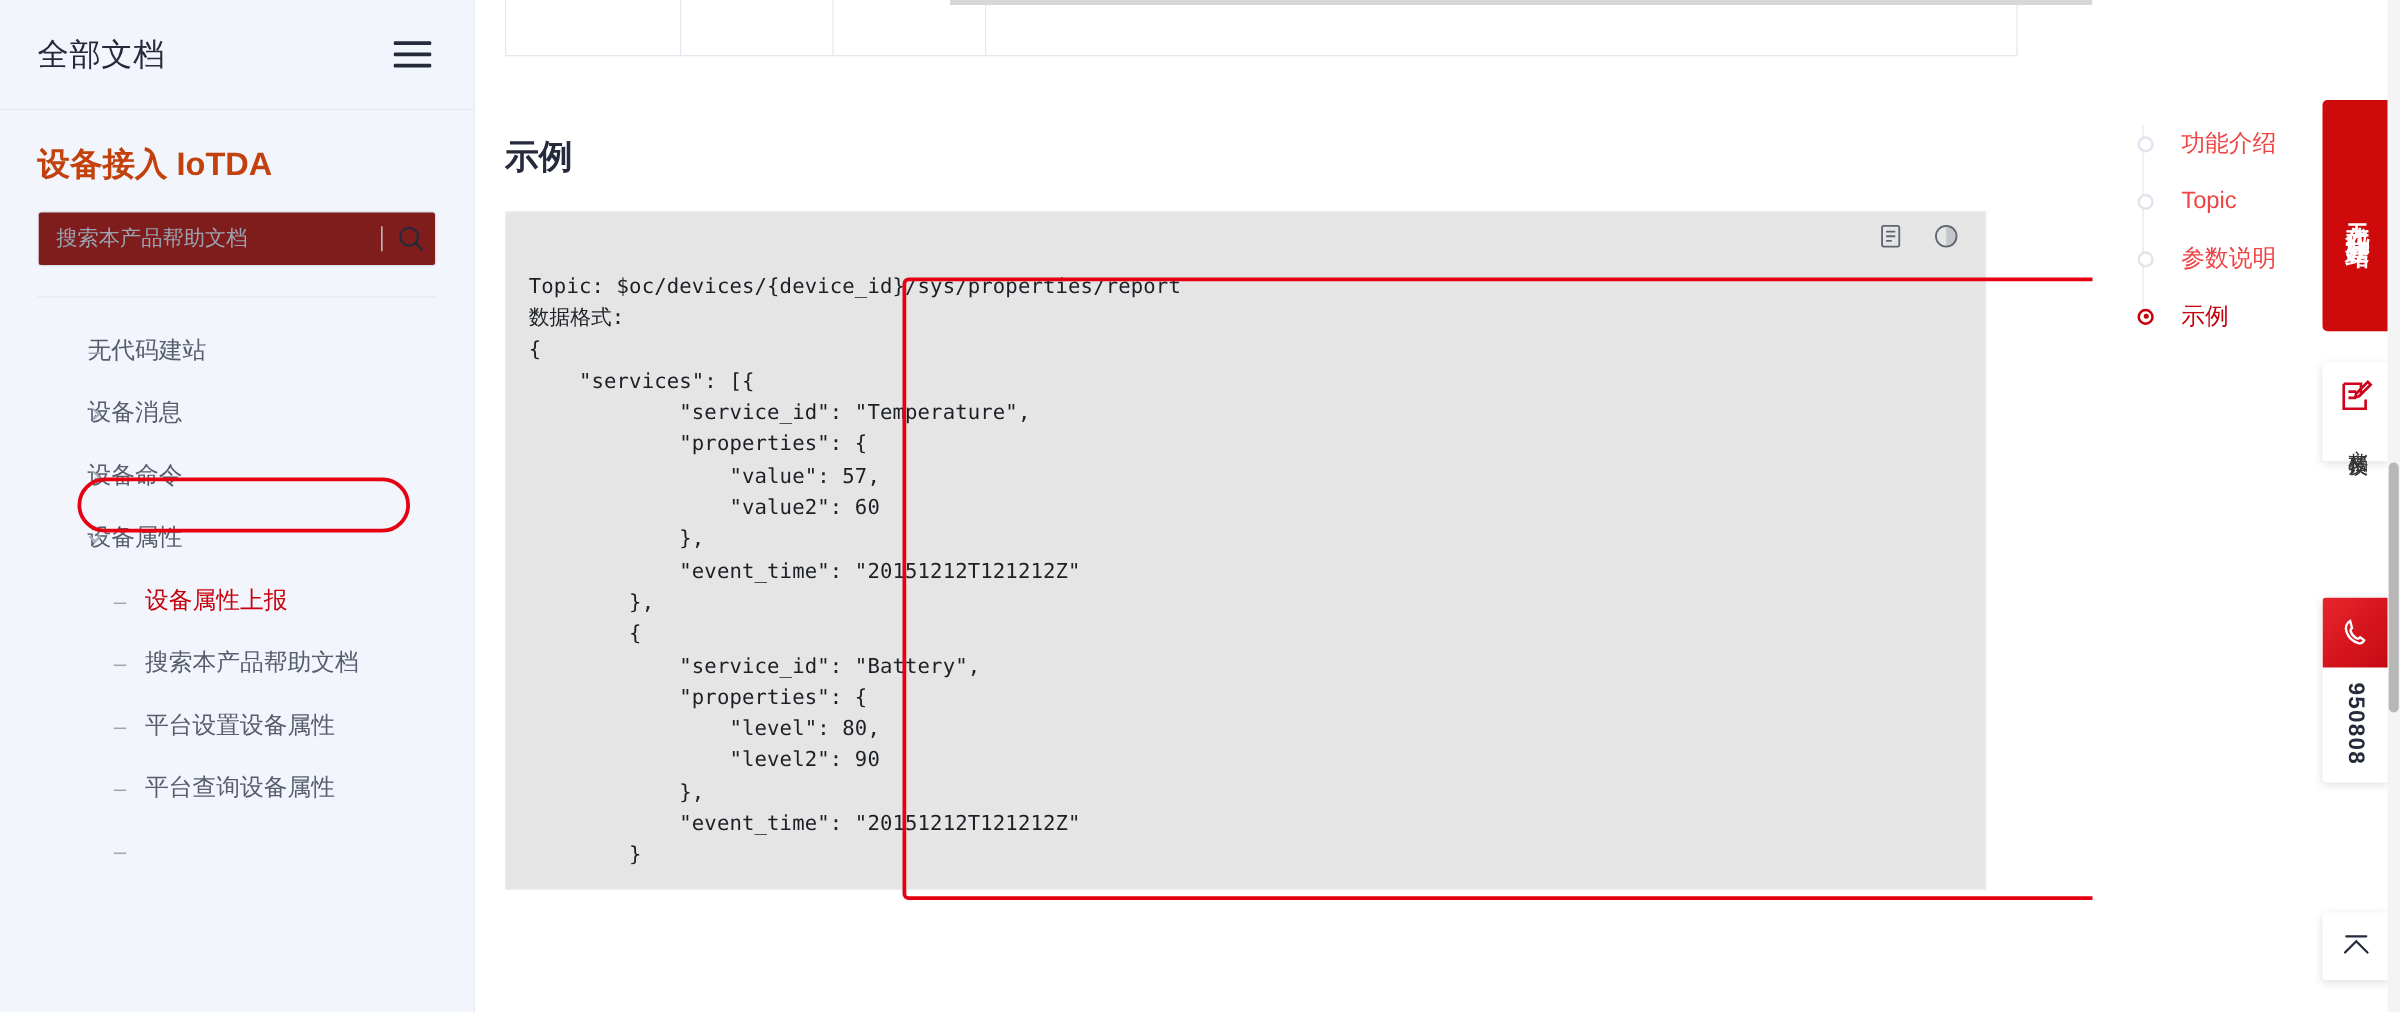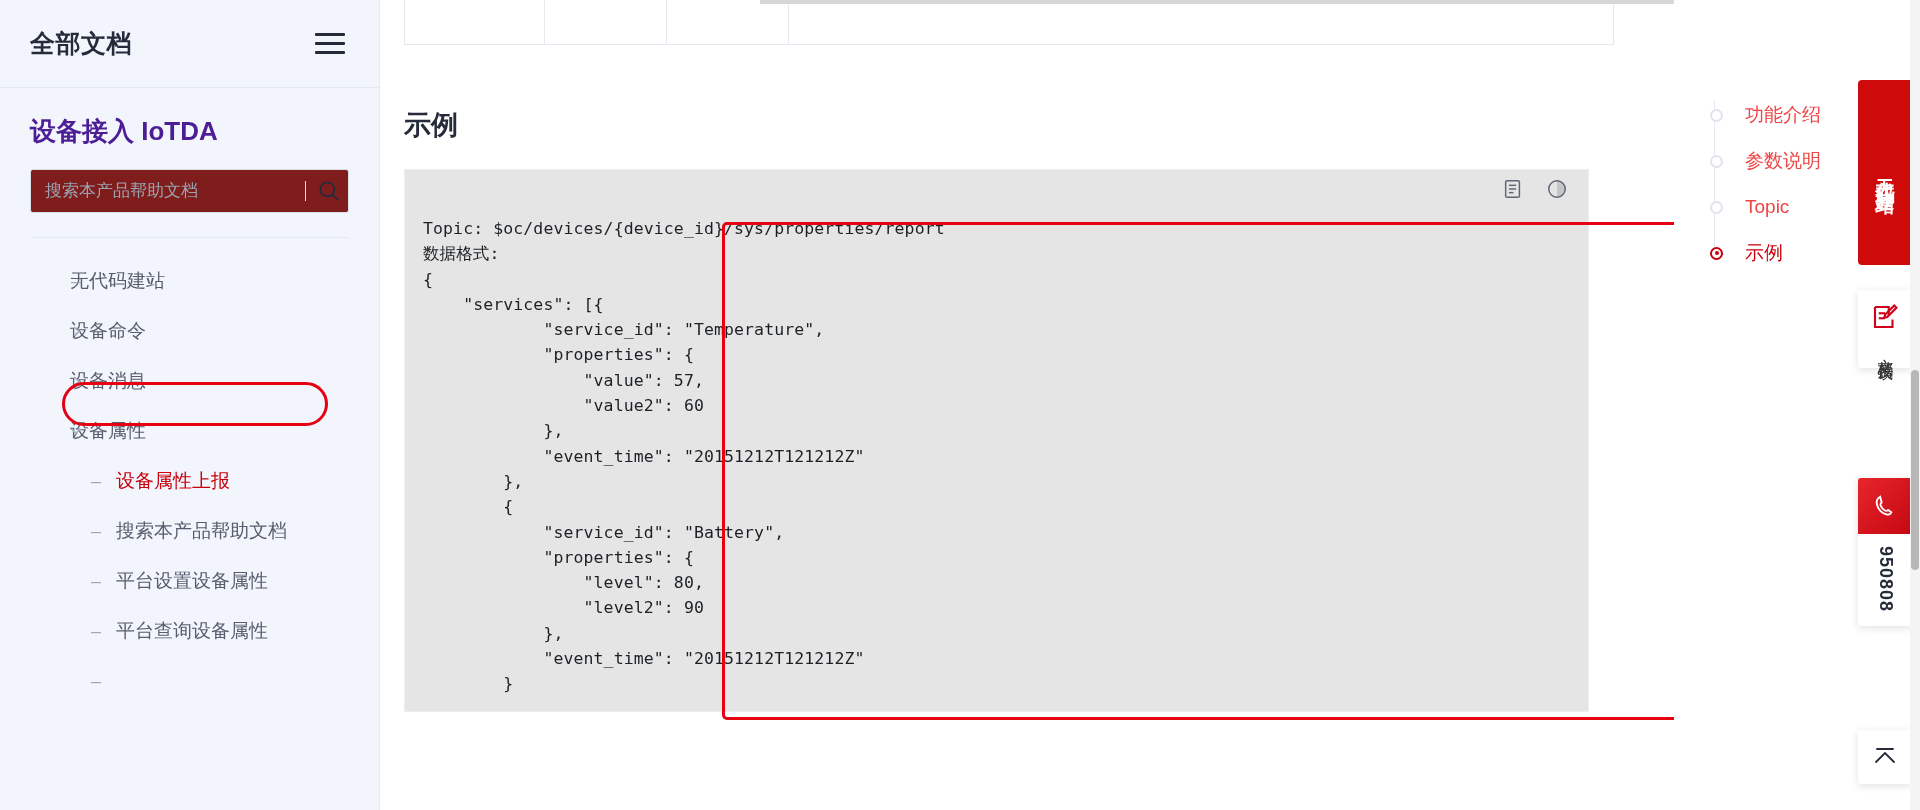--- a/index.html
+++ b/index.html
@@ -24,34 +24,34 @@
   .sb-top {
     height: 88px;
     display: flex;
     align-items: center;
     justify-content: space-between;
     padding: 0 34px 0 30px;
     border-bottom: 1px solid #e3e9f5;
   }
   .sb-top-title {
     font-size: 25px;
-    font-weight: bold;
+    font-weight: normal;
     color: #252b3a;
     letter-spacing: 0.5px;
   }
   .hamburger { display: flex; flex-direction: column; gap: 6px; cursor: pointer; }
   .hamburger span { display: block; width: 30px; height: 3px; background: #252b3a; border-radius: 1px; }
 
   .sb-product {
     padding: 26px 30px 0 30px;
   }
   .sb-product-title {
     font-size: 26px;
     font-weight: bold;
-    color: #4c1d95;
+    color: #c2410c;
     margin-bottom: 20px;
     white-space: nowrap;
   }
   .sb-search {
     position: relative;
     height: 44px;
     background: #7f1d1d;
     border: 1px solid #d9dfe8;
     border-radius: 3px;
     display: flex;
@@ -397,30 +397,30 @@
         <span class="marker">–</span>
         <span class="lbl">无代码建站</span>
       </div>
 
       <div class="sb-item level1">
         <span class="chev">
           <svg width="13" height="13" viewBox="0 0 12 12" fill="none" stroke="#a8afbd" stroke-width="1.6">
               <polyline points="4,2 8.5,6 4,10"></polyline>
             </svg>
         </span>
-        <span class="lbl">设备命令</span>
+        <span class="lbl">设备消息</span>
       </div>
 
       <div class="sb-item level1">
         <span class="chev">
           <svg width="13" height="13" viewBox="0 0 12 12" fill="none" stroke="#a8afbd" stroke-width="1.6">
               <polyline points="4,2 8.5,6 4,10"></polyline>
             </svg>
         </span>
-        <span class="lbl">设备消息</span>
+        <span class="lbl">设备命令</span>
       </div>
 
       <div class="sb-item level1">
         <span class="chev">
           <svg width="14" height="14" viewBox="0 0 12 12" fill="none" stroke="#a8afbd" stroke-width="1.6">
               <polyline points="2.2,4.2 6,8 9.8,4.2"></polyline>
             </svg>
         </span>
         <span class="lbl">设备属性</span>
       </div>
@@ -515,25 +515,25 @@
 
   <aside class="toc">
     <div class="toc-list">
       <div class="toc-line"></div>
       <div class="toc-item">
         <span class="toc-dot"></span>
         <span>功能介绍</span>
       </div>
       <div class="toc-item">
         <span class="toc-dot"></span>
-        <span>参数说明</span>
+        <span>Topic</span>
       </div>
       <div class="toc-item">
         <span class="toc-dot"></span>
-        <span>Topic</span>
+        <span>参数说明</span>
       </div>
       <div class="toc-item active">
         <span class="toc-dot"></span>
         <span>示例</span>
       </div>
     </div>
   </aside>
 
   <div class="rail">
 

